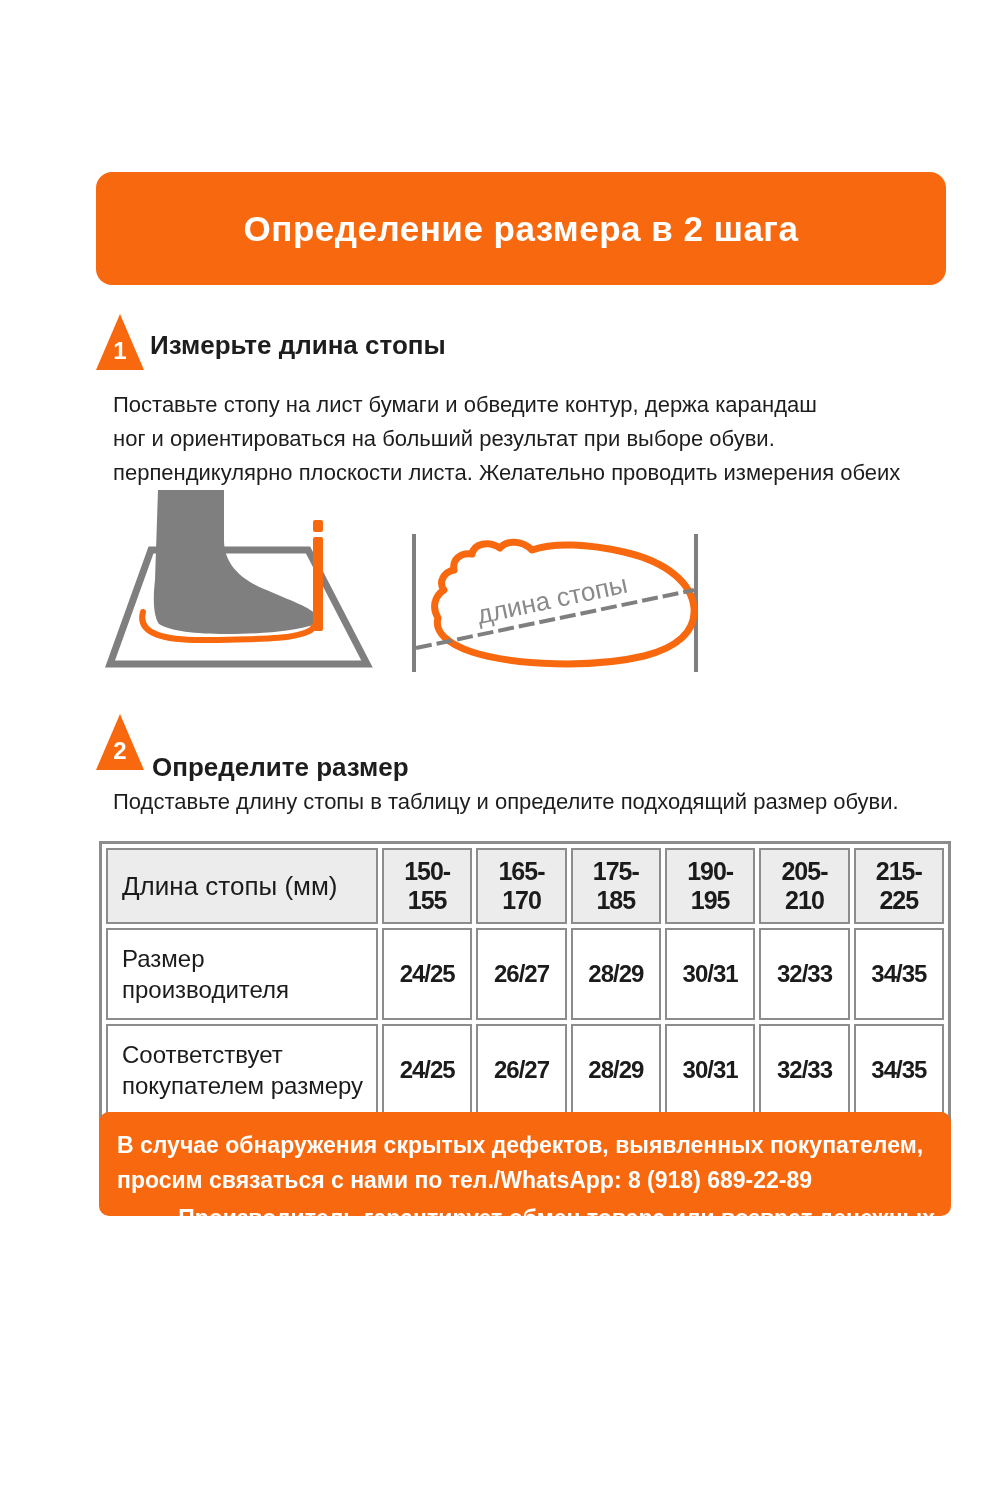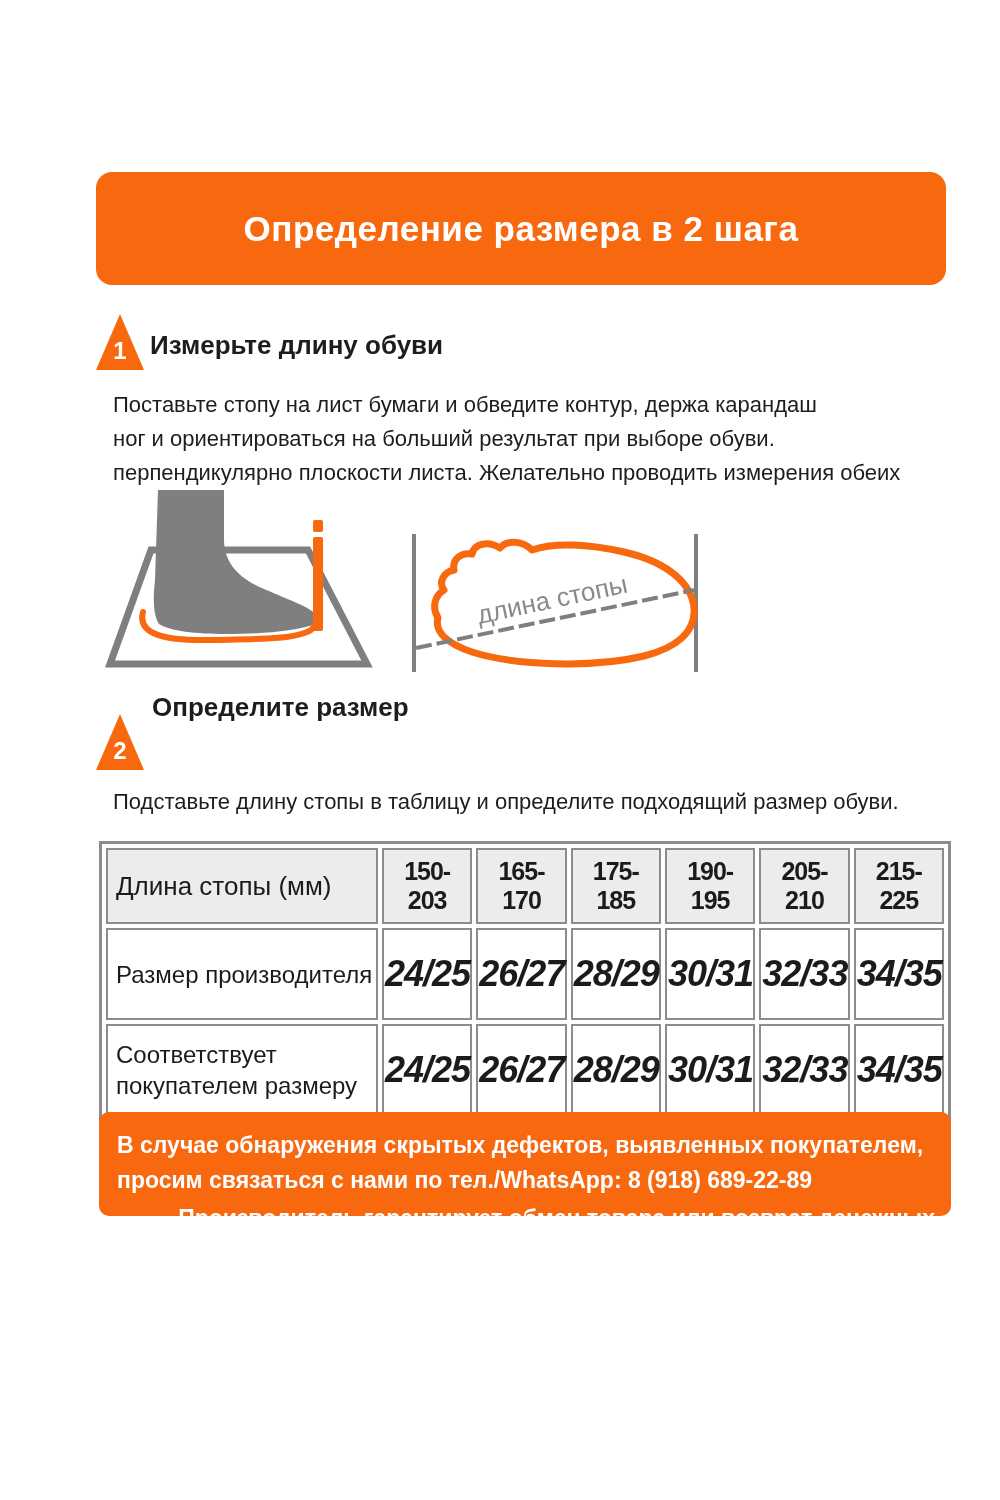--- a/index.html
+++ b/index.html
@@ -24,21 +24,21 @@
     width:100%; height:100%; background:var(--accent);
     clip-path:polygon(50% 0, 100% 100%, 0 100%);
     display:flex; align-items:flex-end; justify-content:center;
   }
   .tri span { color:#ffffff; font-size:24px; font-weight:700; line-height:1; padding-bottom:7px; }
   #step1-marker { left:75px; top:314px; }
   #step2-marker { left:75px; top:714px; }
 
   .step-title { position:absolute; font-size:26px; font-weight:700; color:var(--text-dark); }
   #step1-title { left:129px; top:330px; }
-  #step2-title { left:131px; top:692px; }
+  #step2-title { left:131px; top:752px; }
 
   .para { position:absolute; left:92px; width:855px; color:var(--text-dark);
           font-size:22px; line-height:34px; }
   #para1 { top:388px; }
   #para2 { top:785px; }
 
   
   #illus1 { position:absolute; left:75px; top:488px; }
   #illus2 { position:absolute; left:383px; top:528px; }
   .gray-stroke { stroke:var(--illustration-gray); fill:none; }
@@ -52,24 +52,24 @@
     position:absolute; left:78px; top:841px; width:852px;
     border-collapse:separate; border-spacing:4px; table-layout:fixed;
     background:#ffffff; border:3px solid var(--table-border);
   }
   .size-table td {
     border:2px solid var(--table-border); background:#ffffff;
     text-align:center; vertical-align:middle; color:#1b1b1b;
   }
   .size-table tr.head td { background:var(--header-cell-bg); height:70px; }
   .size-table tr.body-row td { height:86px; }
-  .size-table td.label { text-align:left; padding-left:8px; font-size:24px; line-height:31px; }
+  .size-table td.label { text-align:left; padding-left:14px; font-size:24px; line-height:31px; }
   .size-table tr.head td.label { font-size:26px; }
   .size-table td.range { font-size:25px; font-weight:700; letter-spacing:-1px; }
-  .size-table td.val   { font-size:36px; font-weight:700; letter-spacing:-1px;font-style:italic; }
+  .size-table td.val   { font-size:24px; font-weight:700; letter-spacing:-1px; }
   col.c-label { width:272px; }
 
   
   .footer {
     position:absolute; left:78px; top:1112px; width:852px; height:104px;
     background:var(--accent); border-radius:10px; box-sizing:border-box;
     padding:16px 16px 0 18px; color:#ffffff; font-weight:700;
     font-size:23px; line-height:35px;
   }
   .footer .l3 { margin-top:3px;text-align:right; }
@@ -81,21 +81,21 @@
 
   <div class="banner">
     <div class="banner-title">Определение размера в 2 шага</div>
   </div>
 
   <div class="step-marker" id="step1-marker">
     <div class="tri">
       <span>1</span>
     </div>
   </div>
-  <div class="step-title" id="step1-title">Измерьте длину обуви</div>
+  <div class="step-title" id="step1-title">Измерьте длина стопы</div>
 
   <div class="para" id="para1">
     <div>Поставьте стопу на лист бумаги и обведите контур, держа карандаш</div>
     <div>ног и ориентироваться на больший результат при выборе обуви.</div>
     <div>перпендикулярно плоскости листа. Желательно проводить измерения обеих</div>
   </div>
 
   <svg id="illus1" width="290" height="205" viewBox="0 0 290 205">
     <polygon class="gray-stroke" stroke-width="7" points="55,62 212,62 271,176 14,176"></polygon>
     <path class="gray-fill" d="M62,2 L128,2 L128,52 C128,74 142,90 168,101 C198,114 214,119 220,127 L221,136
@@ -132,21 +132,21 @@
         <col>
         <col>
         <col>
         <col>
         <col>
         <col>
     </colgroup>
     <tbody>
         <tr class="head">
       <td class="label">Длина стопы (мм)</td>
-      <td class="range">150-203</td>
+      <td class="range">150-155</td>
       <td class="range">165-170</td>
       <td class="range">175-185</td>
       <td class="range">190-195</td>
       <td class="range">205-210</td>
       <td class="range">215-225</td>
     </tr>
     <tr class="body-row">
       <td class="label">Размер производителя</td>
       <td class="val">24/25</td>
       <td class="val">26/27</td>

